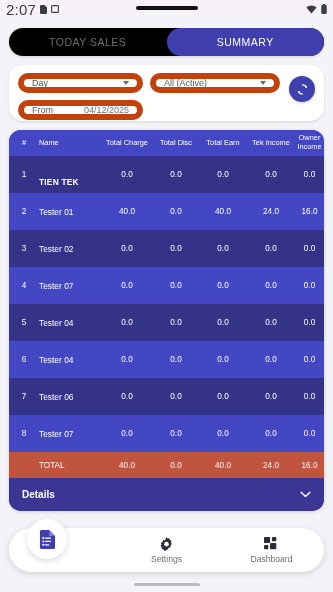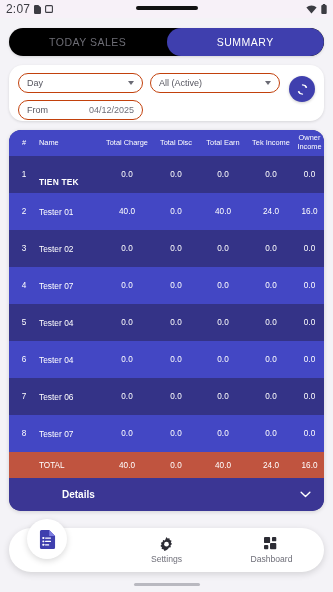--- a/index.html
+++ b/index.html
@@ -19,21 +19,21 @@
   
   .statusbar {
     height: 18px;
     background: #f7f1f8;
     display: flex;
     align-items: center;
     padding: 0 6px;
     position: relative;
   }
   .sb-left { display: flex; align-items: center; gap: 4px; }
-  .sb-time { font-size: 12px; color: #3c3c43; letter-spacing: .2px; }
+  .sb-time { font-size: 15px; color: #3c3c43; letter-spacing: .2px; }
   .sb-ico { display: block; }
   .sb-right {
     position: absolute; right: 6px; top: 0; height: 18px;
     display: flex; align-items: center; gap: 4px;
   }
   .notch {
     position: absolute; left: 50%; transform: translateX(-50%);
     top: 6px; width: 62px; height: 4px; border-radius: 3px; background: #111;
   }
 
@@ -67,21 +67,21 @@
     background: #ffffff;
     border-radius: 14px;
     box-shadow: 0 1px 3px rgba(0,0,0,.12);
     padding: 8px 9px 9px 9px;
     position: relative;
     height: 56px;
   }
   .fc-row { display: flex; gap: 7px; align-items: center; }
   .field {
     height: 20px;
-    border: 1px solid #c2410c;
+    border: 6px solid #c2410c;
     border-radius: 11px;
     display: flex;
     align-items: center;
     padding: 0 8px;
     background: #fff;
     font-size: 9px;
     color: #55555f;
     cursor: pointer;
   }
   .field.sel-day { width: 125px; justify-content: space-between; }
@@ -158,21 +158,21 @@
 
   .details {
     background: #3b3694;
     height: 33px;
     display: flex;
     align-items: center;
     justify-content: space-between;
     padding: 0 13px;
     cursor: pointer;
   }
-  .details-label { font-size: 10px; color: #ffffff; font-weight: bold; margin-left: 40px; }
+  .details-label { font-size: 10px; color: #ffffff; font-weight: bold; }
 
   
   .bottomnav {
     position: absolute;
     left: 9px; right: 9px;
     bottom: 20px;
     height: 44px;
     background: #ffffff;
     border-radius: 22px;
     box-shadow: 0 2px 7px rgba(0,0,0,.14);

